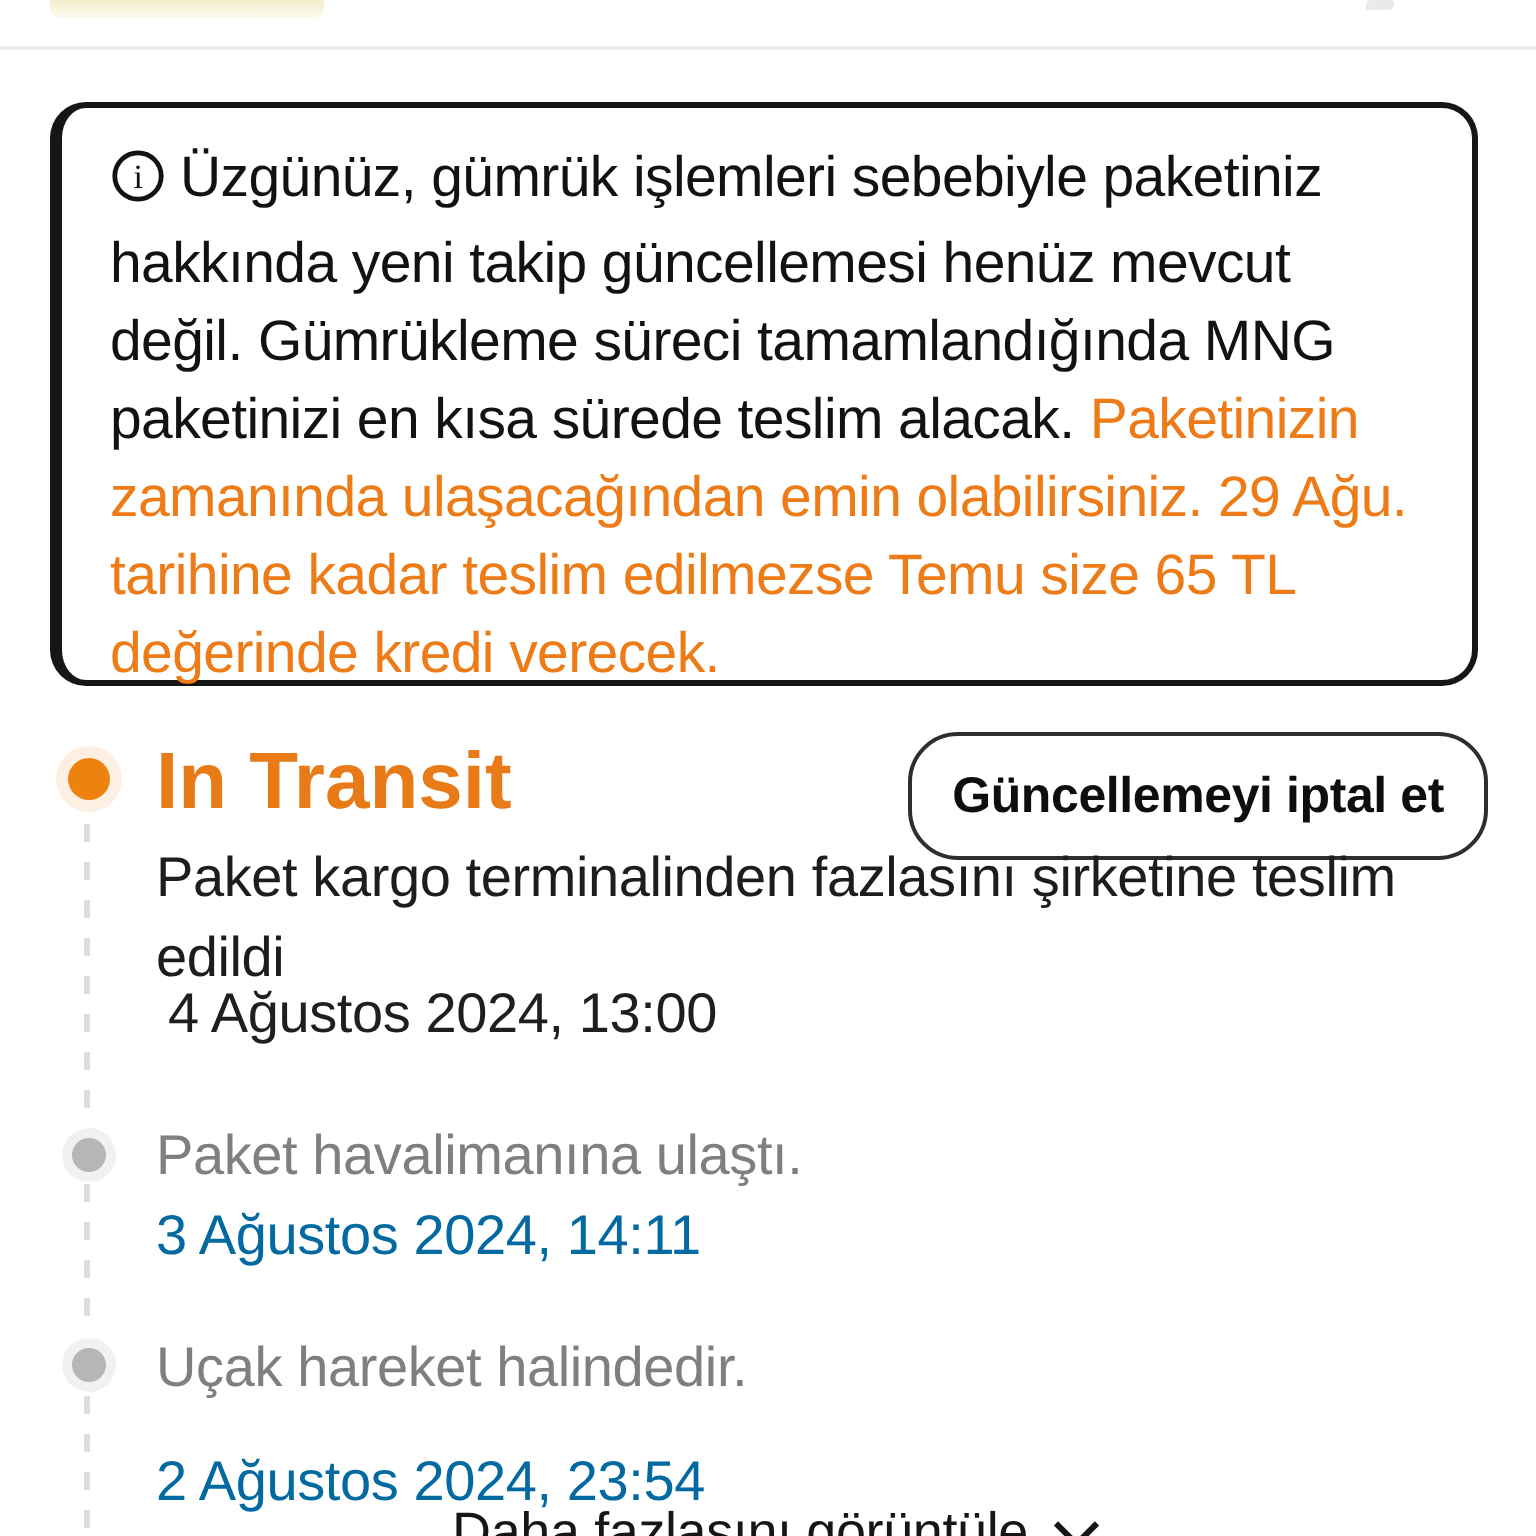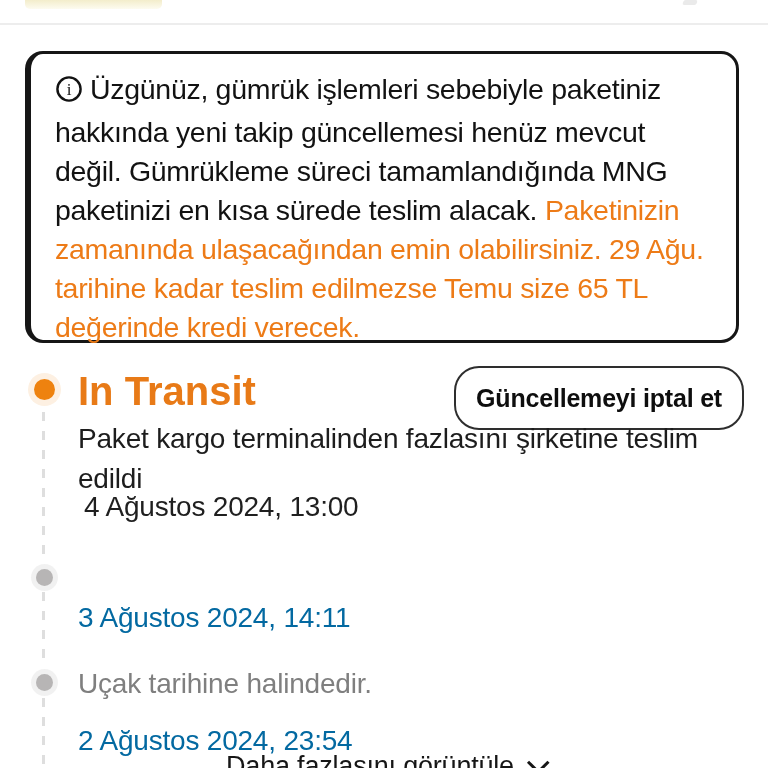--- a/index.html
+++ b/index.html
@@ -82,21 +82,22 @@
   <div class="dash-seg seg2"></div>
   <div class="dash-seg seg3"></div>
 
   <span class="dot dot-current"></span>
   <div class="status-title">In Transit</div>
   <button class="cancel-btn">Güncellemeyi iptal et</button>
   <div class="current-desc">Paket kargo terminalinden fazlasını şirketine teslim edildi</div>
   <div class="current-date">4 Ağustos 2024, 13:00</div>
 
   <span class="dot dot-past dot-p1"></span>
+  <div class="past-desc p1-desc">Paket havalimanına ulaştı.</div>
   <div class="past-date p1-date">3 Ağustos 2024, 14:11</div>
 
   <span class="dot dot-past dot-p2"></span>
-  <div class="past-desc p2-desc">Uçak tarihine halindedir.</div>
+  <div class="past-desc p2-desc">Uçak hareket halindedir.</div>
   <div class="past-date p2-date">2 Ağustos 2024, 23:54</div>
 
   <button class="show-more"><span>Daha fazlasını görüntüle</span><span class="chevron-down"></span></button>
 
 </div>
 
 </body></html>

